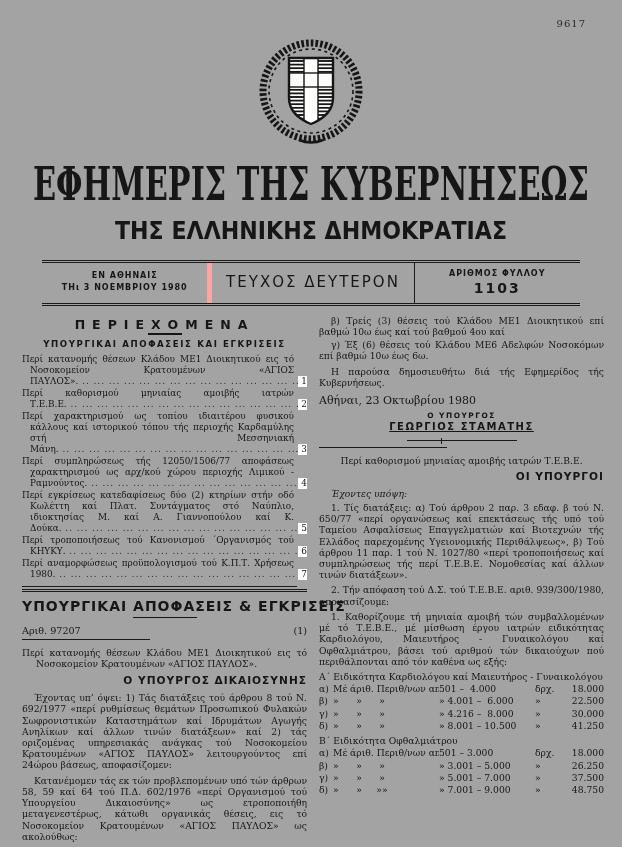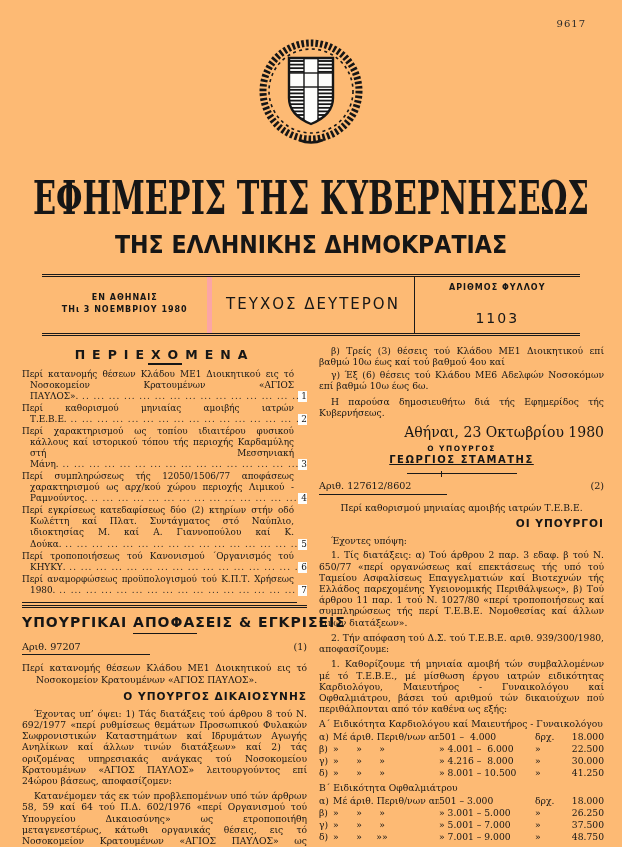--- a/index.html
+++ b/index.html
@@ -6,46 +6,46 @@
   body{
     width:622px;height:847px;
     background:#f4f3ef;
     font-family:"DejaVu Serif", serif;
     color:#161616;
     position:relative;
     overflow:hidden;
   }
   .page{
     position:absolute;inset:0;
-    background:#fdba74;
+    background:#a3a3a3;
   }
   .folio{
     position:absolute;top:18px;right:36px;
     font-size:10px;letter-spacing:1px;color:#2a2a2a;
     font-family:"DejaVu Serif", serif;
   }
   
   .emblem-wrap{width:112px;margin:34px auto 0;}
-  .masthead-title-wrap{text-align:center;margin-top:16px;}
+  .masthead-title-wrap{text-align:center;margin-top:2px;}
   .masthead-sub-wrap{text-align:center;margin-top:0;}
   
   .info-bar{
     margin:10px 42px 0 42px;
     border-top:3px double #1a1a1a;
     border-bottom:3px double #1a1a1a;
     display:flex;align-items:stretch;
     font-family:"DejaVu Sans", sans-serif;
   }
   .info-cell{padding:5px 4px 6px;display:flex;flex-direction:column;justify-content:center;text-align:center;}
   .info-left{width:31%;}
   .info-center{width:38%;border-left:5px solid #fca5a5;border-right:1px solid #1a1a1a;}
   .info-right{width:31%;}
   .info-small{font-size:8px;font-weight:bold;letter-spacing:1px;line-height:1.5;}
   .info-issue{font-size:15px;letter-spacing:2px;font-weight:500;}
-  .info-number{font-size:14px;font-weight:normal;letter-spacing:2px;line-height:1.2;margin-top:16px;}
+  .info-number{font-size:14px;font-weight:bold;letter-spacing:2px;line-height:1.2;}
   
   .columns{display:flex;gap:12px;margin:9px 18px 0 22px;}
   .col{width:285px;font-size:9.2px;line-height:1.22;text-align:justify;}
   
   .toc-head{
     text-align:center;font-family:"DejaVu Sans", sans-serif;
     font-weight:bold;font-size:12.5px;letter-spacing:7px;margin:2px 0 1px;
   }
   .toc-head-rule{width:34px;border-top:2px solid #161616;margin:1px auto 4px;}
   .toc-subhead{
@@ -72,31 +72,31 @@
   .num-rule{width:128px;border-top:1px solid #1a1a1a;margin:2px 0 7px;}
   .dec-title{padding-left:14px;text-indent:-14px;margin:0 0 5px;}
   .dec-title-center{text-align:center;text-indent:0;padding:0;margin:2px 0 4px;}
   .minister-head{
     text-align:right;font-family:"DejaVu Sans", sans-serif;
     font-weight:bold;font-size:10.6px;letter-spacing:1px;margin:3px 0 4px;line-height:1.3;
   }
   .minister-head .sub{font-size:10px;letter-spacing:.5px;}
   p.body-par{margin:0 0 4px;text-indent:12px;}
   p.body-par.no-gap{margin-bottom:2px;}
-  .date-line{text-align:right;margin:6px 0 2px;font-size:14px;}
+  .date-line{text-align:left;margin:6px 0 2px;font-size:11px;}
   .signer-title{text-align:center;font-family:"DejaVu Sans", sans-serif;font-size:7.4px;font-weight:bold;letter-spacing:1.5px;margin-top:3px;}
   .signer-name{text-align:center;font-family:"DejaVu Sans", sans-serif;font-size:10px;font-weight:bold;letter-spacing:1.5px;margin-top:1px;text-decoration:underline;}
   .sig-divider{width:110px;border-top:1px solid #1a1a1a;margin:7px auto 6px;position:relative;}
   .sig-divider::before{content:"";position:absolute;left:34px;top:-3px;height:6px;border-left:1px solid #1a1a1a;}
   
   .fee-head{margin:4px 0 1px;text-align:left;}
   .fee-table{display:grid;grid-template-columns:14px 106px 96px 24px 1fr;row-gap:1px;margin-bottom:3px;}
   .fee-table span{white-space:pre;overflow:hidden;}
   .ft-a{text-align:right;}
-  .intro-par{margin:2px 0 3px;text-indent:12px;}
+  .intro-par{margin:2px 0 3px;text-indent:12px;font-style:italic;}
 </style>
 </head>
 <body>
 
 <div class="page">
 
   <div class="folio">9617</div>
 
   <div class="emblem-wrap">
     <svg width="112" height="118" viewBox="0 0 112 118">
@@ -148,20 +148,21 @@
       <div class="info-number">1103</div>
     </div>
   </div>
 
   <div class="columns">
 
     <div class="col">
 
       <div class="toc-head">ΠΕΡΙΕΧΟΜΕΝΑ</div>
       <div class="toc-head-rule"></div>
+      <div class="toc-subhead">ΥΠΟΥΡΓΙΚΑΙ ΑΠΟΦΑΣΕΙΣ ΚΑΙ ΕΓΚΡΙΣΕΙΣ</div>
 
       <div class="toc-list">
         <div class="toc-item">
           <span class="toc-text">Περί κατανομής θέσεων Κλάδου ΜΕ1 Διοικητικού εις τό Νοσοκομείον Κρατουμένων «ΑΓΙΟΣ ΠΑΥΛΟΣ».</span>
           <span class="toc-page">1</span>
         </div>
         <div class="toc-item">
           <span class="toc-text">Περί καθορισμού μηνιαίας αμοιβής ιατρών Τ.Ε.Β.Ε.</span>
           <span class="toc-page">2</span>
         </div>
@@ -214,24 +215,20 @@
       <p class="body-par no-gap">β) Τρείς (3) θέσεις τού Κλάδου ΜΕ1 Διοικητικού επί βαθμώ 10ω έως καί τού βαθμού 4ου καί</p>
       <p class="body-par">γ) Έξ (6) θέσεις τού Κλάδου ΜΕ6 Αδελφών Νοσοκόμων επί βαθμώ 10ω έως 6ω.</p>
       <p class="body-par">Η παρούσα δημοσιευθήτω διά τής Εφημερίδος τής Κυβερνήσεως.</p>
 
       <div class="date-line">Αθήναι, 23 Οκτωβρίου 1980</div>
       <div class="signer-title">Ο ΥΠΟΥΡΓΟΣ</div>
       <div class="signer-name">ΓΕΩΡΓΙΟΣ ΣΤΑΜΑΤΗΣ</div>
 
       <div class="sig-divider"></div>
 
-      <div class="num-row">
-        <span>Αριθ. 127612/8602</span>
-        <span>(2)</span>
-      </div>
       <div class="num-rule"></div>
 
       <div class="dec-title dec-title-center">Περί καθορισμού μηνιαίας αμοιβής ιατρών Τ.Ε.Β.Ε.</div>
 
       <div class="minister-head">
         <div>ΟΙ ΥΠΟΥΡΓΟΙ</div>
       </div>
 
       <p class="intro-par">Έχοντες υπόψη:</p>
       <p class="body-par">1. Τίς διατάξεις: α) Τού άρθρου 2 παρ. 3 εδαφ. β τού Ν. 650/77 «περί οργανώσεως καί επεκτάσεως τής υπό τού Ταμείου Ασφαλίσεως Επαγγελματιών καί Βιοτεχνών τής Ελλάδος παρεχομένης Υγειονομικής Περιθάλψεως», β) Τού άρθρου 11 παρ. 1 τού Ν. 1027/80 «περί τροποποιήσεως καί συμπληρώσεως τής περί Τ.Ε.Β.Ε. Νομοθεσίας καί άλλων τινών διατάξεων».</p>

